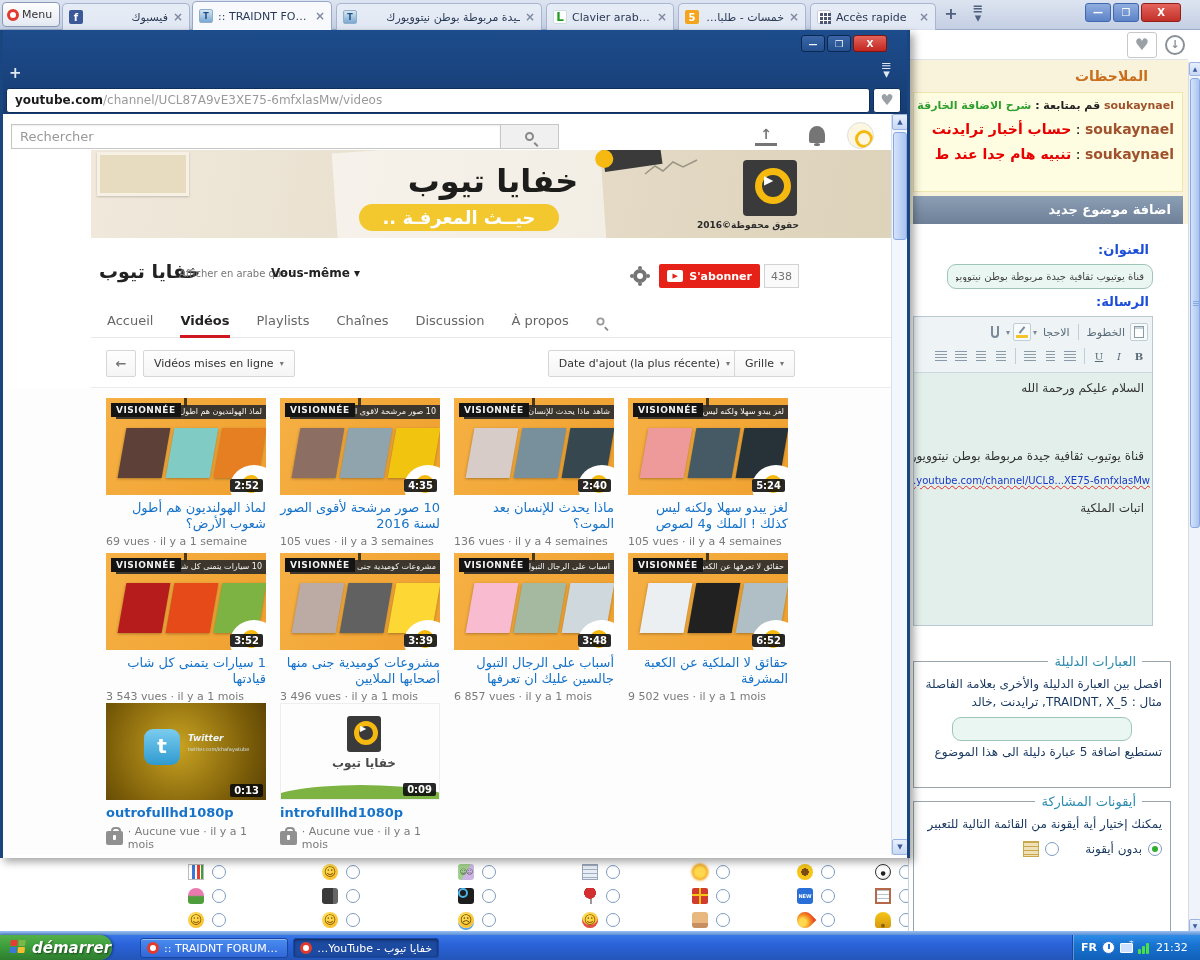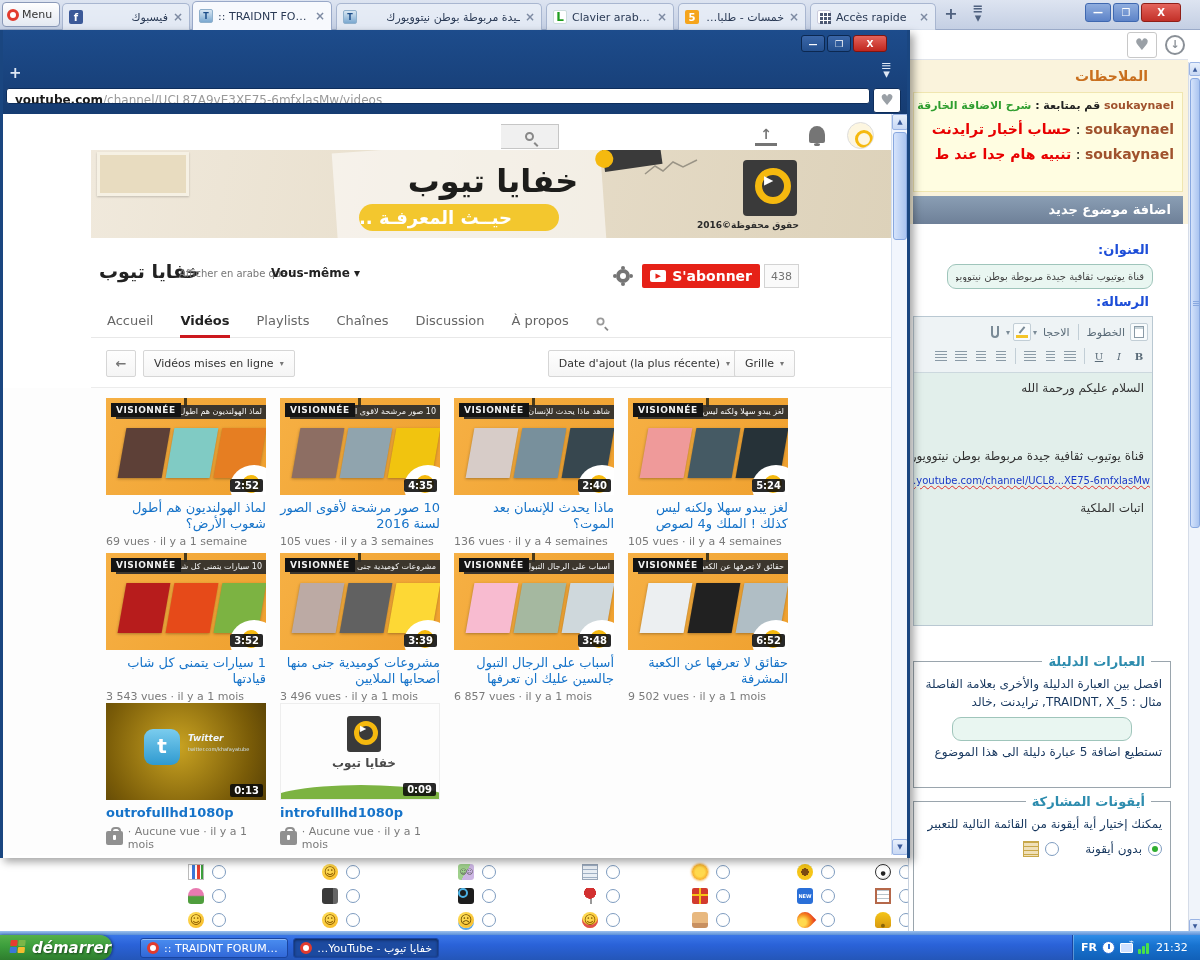--- a/index.html
+++ b/index.html
@@ -83,21 +83,21 @@
   .tb-pen::before { content:""; position:absolute; left:5px; top:0; width:2px; height:8px; background:#7a8a96; transform:rotate(40deg); }
   .tb-pen::after { content:""; position:absolute; left:0; bottom:0; width:12px; height:3px; background:#f4c428; }
   .tb-clip { width:8px; height:12px; border:2px solid #7a8a96; border-top:none; border-radius:0 0 4px 4px; }
   .tb-page { width:10px; height:12px; background:#fff; border:1px solid #8a9aa6;
     box-shadow:inset 0 2px #c8d4da; }
   .f-textarea { position:absolute; left:0; top:56px; width:238px; height:252px; background:#e2efeb; direction:rtl; overflow:hidden; }
   .f-ta-line { position:absolute; right:8px; font-size:12px; color:#333; white-space:nowrap; }
   .f-ta-link { position:absolute; right:2px; font-size:10px; color:#1939c6; white-space:nowrap; direction:ltr;
     text-decoration:underline; text-decoration-style:wavy; text-decoration-color:#e03030; }
   fieldset.f-fs { position:absolute; left:4px; width:258px; border:1px solid #9aa5ad; direction:rtl; padding:4px 8px; background:#fff; }
-  fieldset.f-fs legend { color:#2d8cae; font-weight:bold; font-size:13px; padding:0 6px; margin-right:11px; }
+  fieldset.f-fs legend { color:#2d8cae; font-weight:normal; font-size:13px; padding:0 6px; margin-right:20px; }
   .fs-text { font-size:12px; color:#17375e; direction:rtl; text-align:right; margin-top:4px; white-space:nowrap; }
   .fs-input { display:block; width:180px; height:24px; margin:8px auto 2px auto; }
   .f-radio-row { display:flex; flex-direction:row; direction:rtl; align-items:center; gap:6px; margin-top:10px; }
   .radio { width:14px; height:14px; border:1px solid #7e9cc0; border-radius:50%; background:#fff; display:inline-block;
     position:relative; flex:none; }
   .radio.sel::after { content:""; position:absolute; left:3px; top:3px; width:6px; height:6px; border-radius:50%; background:#2fae2f; }
   .f-radio-label { font-size:12px; color:#17375e; }
 
   
   .bg-sb { position:absolute; left:1188px; top:32px; width:12px; height:873px; background:#f0f4fa; border-left:1px solid #d5dce8; }
@@ -156,21 +156,21 @@
   #popup { position:absolute; left:0; top:0; width:910px; height:828px; background:#fff;
     border-left:3px solid #1a4680; border-right:3px solid #1a4680; box-shadow:4px 4px 8px rgba(0,0,0,.35); }
   .p-titlebar { position:absolute; left:0; top:0; width:904px; height:84px; background:linear-gradient(#1d4c8c,#163c72); }
   .p-wc { position:absolute; top:5px; height:17px; width:24px; border-radius:3px; border:1px solid #0c2850;
     background:linear-gradient(#3a66a8,#24508e); color:#fff; font-size:9px; font-weight:bold;
     display:flex; align-items:center; justify-content:center; }
   .p-wc-close { background:linear-gradient(#e4645c,#c0261e); border-color:#801510; width:34px; }
   .p-plus { position:absolute; left:6px; top:34px; color:#dfe8f5; font-size:15px; font-weight:bold; }
   .p-tablist { position:absolute; left:878px; top:32px; color:#dfe8f5; font-size:13px; line-height:8px; text-align:center; }
   .p-urlrow { position:absolute; left:0; top:54px; width:904px; height:32px; }
-  .p-urlbox { position:absolute; left:3px; top:4px; width:864px; height:16px; background:#fff; border:1px solid #0e2e5c;
+  .p-urlbox { position:absolute; left:3px; top:4px; width:864px; height:25px; background:#fff; border:1px solid #0e2e5c;
     border-radius:3px; font-size:12px; padding:4px 8px; white-space:nowrap; overflow:hidden; }
   .p-urlbox .host { color:#1b1b1b; font-weight:bold; }
   .p-urlbox .path { color:#9a9a9a; }
   .p-heartbox { position:absolute; left:870px; top:4px; width:28px; height:25px; background:#fff; border:1px solid #0e2e5c;
     border-radius:3px; color:#9aa0a6; font-size:15px; text-align:center; line-height:23px; }
   #pcontent { position:absolute; left:0; top:84px; width:904px; height:741px; background:#fff; overflow:hidden; }
   
   .p-sb { position:absolute; left:888px; top:0; width:16px; height:741px; background:#f2f6fd; border-left:1px solid #d5e0f0; }
   .p-sb .sb-btn { width:16px; height:16px; font-size:7px; line-height:14px; }
   .p-sb .sb-thumb { width:14px; }
@@ -198,37 +198,37 @@
   .bn-book { position:absolute; left:6px; top:2px; width:92px; height:44px; background:#e8dcc0; border:3px solid #f6f1e4;
     box-shadow:0 1px 2px rgba(0,0,0,.2); }
   .bn-sheet { position:absolute; left:244px; top:-6px; width:268px; height:104px; background:rgba(255,255,255,.55);
     transform:rotate(-4deg); }
   .bn-topshape { position:absolute; left:512px; top:-8px; width:58px; height:26px; background:#3a3a3a; transform:rotate(-8deg); }
   .bn-topshape::after { content:""; position:absolute; left:-8px; top:4px; width:18px; height:18px; background:#f5b90f; border-radius:50%; }
   .bn-chart { position:absolute; left:552px; top:8px; }
   .bn-title { position:absolute; left:292px; top:14px; width:220px; text-align:center; font-size:32px; font-weight:bold;
     color:#1d1d1b; direction:rtl; line-height:34px; }
   .bn-pill { position:absolute; left:268px; top:54px; width:200px; height:27px; background:#f3c72e; border-radius:16px;
-    color:#fff; font-weight:bold; font-size:18px; text-align:left; line-height:27px; direction:rtl; }
+    color:#fff; font-weight:bold; font-size:18px; text-align:center; line-height:27px; direction:rtl; }
   .bn-logo { position:absolute; left:652px; top:10px; width:54px; height:56px; background:#3a3a3a; border-radius:4px; }
   .bn-logo::before { content:""; position:absolute; left:12px; top:8px; width:22px; height:22px; border:7px solid #f5b90f; border-radius:50%; }
   .bn-logo::after { content:"▶"; position:absolute; left:21px; top:13px; color:#fff; font-size:12px; }
   .bn-copy { position:absolute; left:608px; top:70px; width:100px; font-size:9px; font-weight:bold; color:#2b2b2b;
     direction:rtl; text-align:left; white-space:nowrap; }
 
   .yt-header { position:absolute; left:88px; top:124px; width:802px; height:68px; background:#fff; }
   .ch-name { position:absolute; left:8px; top:22px; font-size:19px; font-weight:bold; color:#222; direction:rtl; }
   .ch-viewas-label { position:absolute; left:88px; top:30px; font-size:10px; color:#777; }
   .ch-viewas-value { position:absolute; left:180px; top:28px; font-size:12px; font-weight:bold; color:#222; }
   .ch-right { position:absolute; right:94px; top:26px; display:flex; align-items:center; gap:12px; }
   .gear { width:14px; height:14px; border:4px solid #757575; border-radius:50%; position:relative;
     box-shadow:0 -8px 0 -5px #757575,0 8px 0 -5px #757575,-8px 0 0 -5px #757575,8px 0 0 -5px #757575; }
   .sub-btn { height:24px; background:#e62117; border-radius:2px; display:flex; align-items:center; gap:6px; padding:0 8px; }
   .sub-play { width:16px; height:12px; background:#fff; border-radius:2px; color:#e62117; font-size:7px; text-align:center; line-height:12px; }
-  .sub-label { color:#fff; font-size:14px; font-weight:bold; }
+  .sub-label { color:#fff; font-size:11px; font-weight:bold; }
   .sub-count { height:24px; min-width:30px; border:1px solid #d3d3d3; background:#fafafa; color:#737373; font-size:11px;
     display:flex; align-items:center; justify-content:center; padding:0 6px; margin-left:-8px; }
 
   .yt-tabs { position:absolute; left:88px; top:192px; width:802px; height:32px; border-bottom:1px solid #e8e8e8;
     display:flex; align-items:center; padding-left:16px; gap:27px; }
   .yt-tab { font-size:13px; color:#666; position:relative; height:32px; line-height:30px; }
   .yt-tab.active { color:#222; font-weight:bold; }
   .yt-tab.active::after { content:""; position:absolute; left:0; bottom:0; width:100%; height:3px; background:#cc181e; }
   .yt-tabs .mag { border-color:#999; transform:scale(.9); }
 
@@ -572,20 +572,21 @@
         <div class="p-urlrow">
           <div class="p-urlbox">
             <span class="host">youtube.com</span><span class="path">/channel/UCL87A9vE3XE75-6mfxlasMw/videos</span>
           </div>
           <div class="p-heartbox">♥</div>
         </div>
       </div>
 
       <div id="pcontent">
 
+        <input class="yt-search-input" placeholder="Rechercher" style="">
         <div class="yt-search-btn">
           <span class="mag"></span>
         </div>
         <div class="yt-upload">↑</div>
         <div class="yt-bell"></div>
         <div class="yt-avatar"></div>
 
         <div class="yt-banner">
           <div class="bn-book"></div>
           <div class="bn-sheet"></div>
@@ -750,21 +751,21 @@
             <div class="vthumb">
               <div class="pin"></div>
               <div class="ribbon">حقائق لا تعرفها عن الكعبة ال</div>
               <div class="vbadge">VISIONNÉE</div>
               <div class="ph ph1"></div>
               <div class="ph ph2"></div>
               <div class="ph ph3"></div>
               <div class="blob"></div>
               <div class="dur">6:52</div>
             </div>
-            <div class="vtitle">حقائق لا تعرفها عن الكعبة المشرفة</div>
+            <div class="vtitle">حقائق لا الملكية عن الكعبة المشرفة</div>
             <div class="vmeta">9 502 vues · il y a 1 mois</div>
           </div>
 
           <div class="vcard" style="left:103px;top:315px">
             <div class="thumb-outro">
               <div class="tw-box">t</div>
               <div class="tw-text">Twitter</div>
               <div class="tw-sub">twitter.com/khafayatube</div>
               <div class="dur">0:13</div>
             </div>

